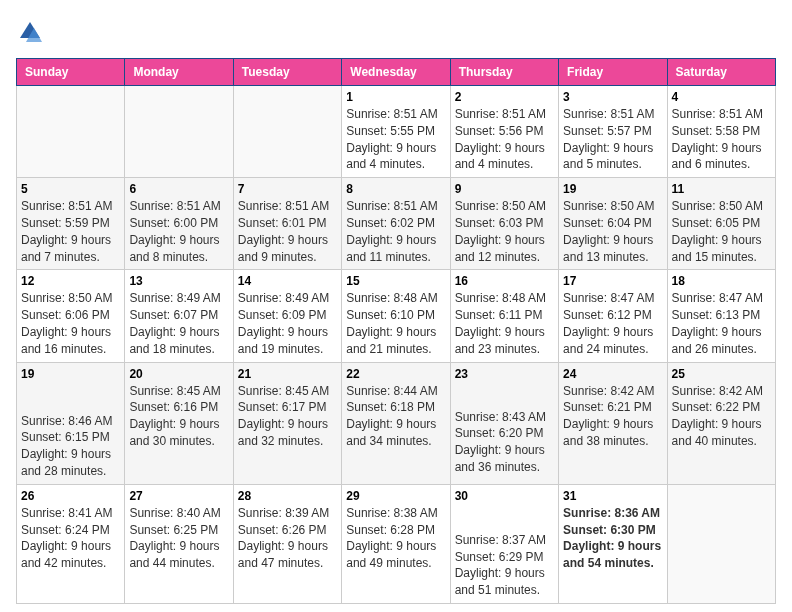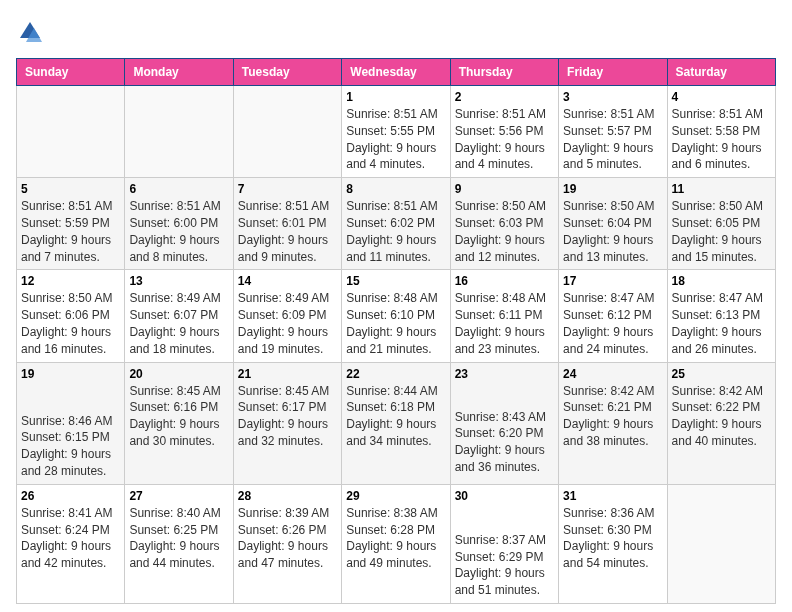--- a/index.html
+++ b/index.html
@@ -309,20 +309,20 @@
 Daylight: 9 hours and 49 minutes.</div>
         </td>
         <td>
           <span class="day-num">30</span>
           <div class="day-info" style="white-space: pre-line; margin-top: 29px;">Sunrise: 8:37 AM
 Sunset: 6:29 PM
 Daylight: 9 hours and 51 minutes.</div>
         </td>
         <td>
           <span class="day-num">31</span>
-          <div class="day-info" style="white-space: pre-line;">Sunrise: 8:36 AM
+          <div class="day-info" style="white-space: pre-line; font-weight: bold;">Sunrise: 8:36 AM
 Sunset: 6:30 PM
 Daylight: 9 hours and 54 minutes.</div>
         </td>
         <td class="empty-cell"></td>
       </tr>
     </tbody>
 </table>
 
 </body></html>

